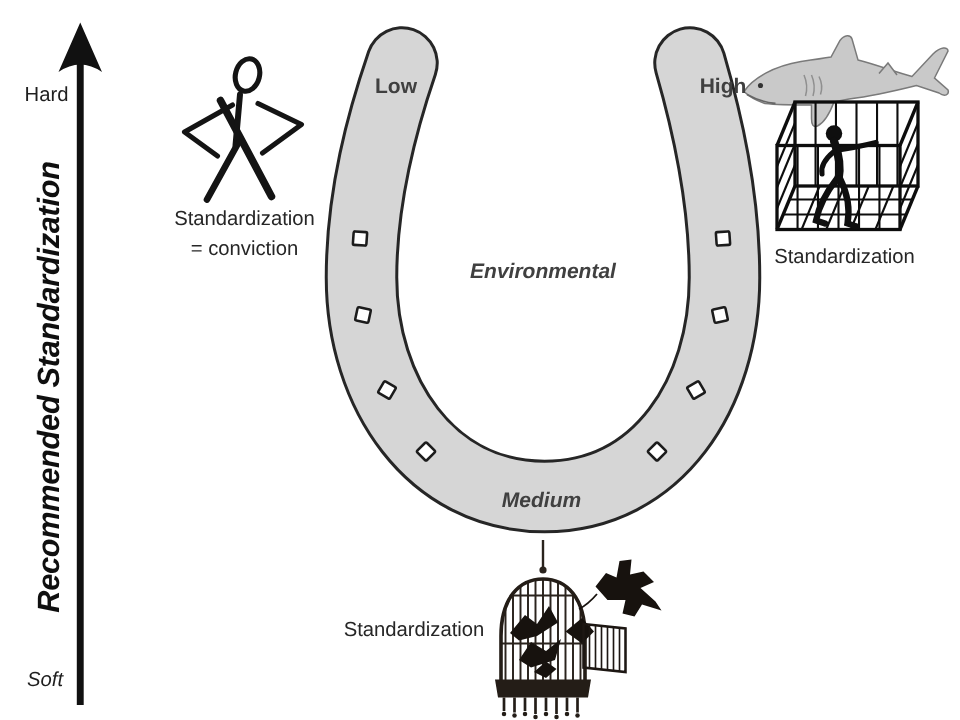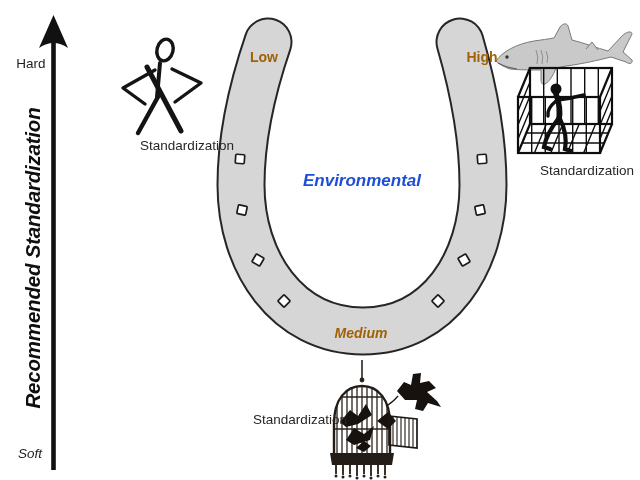--- a/index.html
+++ b/index.html
@@ -5,35 +5,35 @@
   html,body { margin:0; padding:0; background:#fff; }
   .stage {
     position:relative; width:640px; height:480px; background:#fff;
     font-family:"Liberation Sans", sans-serif; overflow:hidden;
   }
   .stage svg { position:absolute; left:0; top:0; }
   .lbl {
     position:absolute; transform:translate(-50%,-50%);
     white-space:nowrap; color:#1f1f1f; font-size:13.5px;
   }
-  .band-lbl { font-weight:bold; font-size:14px; color:#a16207; }
+  .band-lbl { font-weight:bold; font-size:14px; color:#404040; }
   .axis-title {
     position:absolute; left:33px; top:258px;
     transform:translate(-50%,-50%) rotate(-90deg);
     white-space:nowrap; font-weight:bold; font-style:italic;
     font-size:20.5px; color:#0f0f0f; letter-spacing:-0.2px;
   }
   .cap {
     position:absolute; transform:translateX(-50%); text-align:center;
-    font-size:13.5px; line-height:20px; color:#262626; white-space:nowrap;margin-left:24px;
+    font-size:13.5px; line-height:20px; color:#262626; white-space:nowrap;
   }
   .env {
     position:absolute; left:362px; top:167px; transform:translateX(-50%);
     font-weight:bold; font-style:italic;
-    font-size:17px; line-height:27px; color:#1d4ed8; white-space:nowrap;
+    font-size:14px; line-height:27px; color:#404040; white-space:nowrap;
   }
 </style>
 </head>
 <body>
 
 <div class="stage">
 
   <svg width="640" height="480" viewBox="0 0 640 480">
     <defs>
       <clipPath id="domeClip">
@@ -202,20 +202,21 @@
   <div class="lbl band-lbl" style="left:264px; top:57px;">Low</div>
   <div class="lbl band-lbl" style="left:458px; top:57px;margin-left:24px;">High</div>
   <div class="lbl band-lbl" style="left:361px; top:333px;font-style:italic;">Medium</div>
 
   <div class="env">
     <div>Environmental</div>
   </div>
 
   <div class="cap" style="left:163px; top:136px;">
     <div>Standardization</div>
+    <div>= conviction</div>
   </div>
   <div class="cap" style="left:563px; top:161px;">
     <div>Standardization</div>
   </div>
   <div class="cap" style="left:276px; top:410px;">
     <div>Standardization</div>
   </div>
 
 </div>
 

